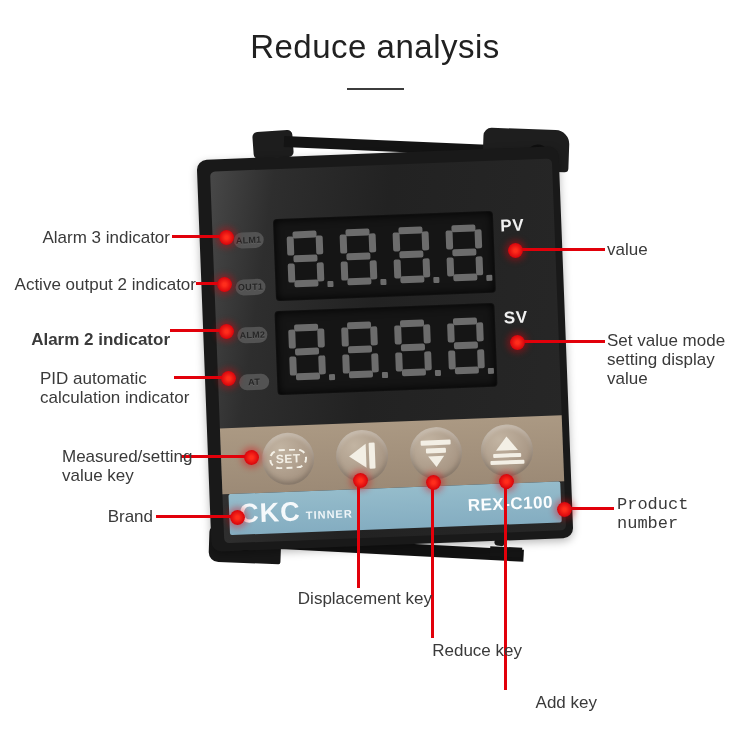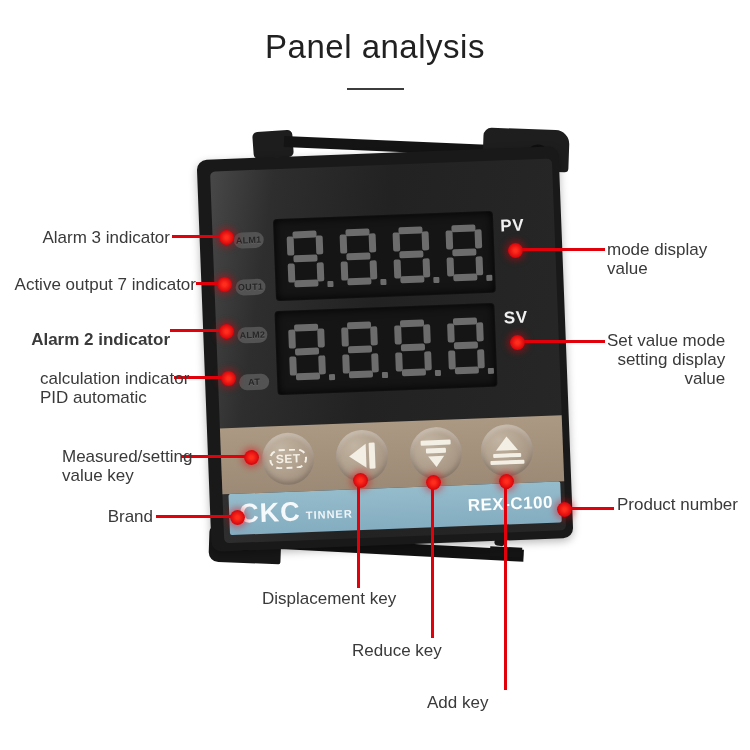--- a/index.html
+++ b/index.html
@@ -101,26 +101,26 @@
   
   .line{position:absolute;background:#e2000a;}
   .hl{height:3px;} .vl{width:3px;}
   .dot{
     position:absolute;width:15px;height:15px;border-radius:50%;
     background:radial-gradient(circle,#ff2d1c 15%,#d3000a 75%);
     box-shadow:0 0 6px 3px rgba(222,0,12,.40);
   }
   .lbl{position:absolute;color:#3a3a3a;font-size:17px;line-height:19px;}
   .lbl span{display:block;}
-  .ta-r{text-align:right;} .ta-c{text-align:left;}
+  .ta-r{text-align:right;} .ta-c{text-align:right;}
 </style>
 </head>
 <body>
 
-<h1 class="page-title">Panel analysis</h1>
+<h1 class="page-title">Reduce analysis</h1>
 <div class="title-underline"></div>
 
 <div class="bracket br-top-clip"></div>
 <div class="bracket br-top-arm"></div>
 <div class="bracket br-top-plate">
   <span class="hole"></span>
 </div>
 <div class="bracket br-bottom-plate">
   <span class="hole"></span>
 </div>
@@ -277,36 +277,35 @@
 <div class="dot" style="left:508px;top:243px;"></div>
 <div class="dot" style="left:510px;top:335px;"></div>
 <div class="dot" style="left:244px;top:450px;"></div>
 <div class="dot" style="left:353px;top:473px;"></div>
 <div class="dot" style="left:426px;top:475px;"></div>
 <div class="dot" style="left:499px;top:474px;"></div>
 <div class="dot" style="left:230px;top:510px;"></div>
 <div class="dot" style="left:557px;top:502px;"></div>
 
 <div class="lbl ta-r" style="left:20px;top:228px;width:150px;">Alarm 3 indicator</div>
-<div class="lbl ta-r" style="left:4px;top:275px;width:192px;">Active output 7 indicator</div>
+<div class="lbl ta-r" style="left:4px;top:275px;width:192px;">Active output 2 indicator</div>
 <div class="lbl ta-r" style="left:18px;top:330px;width:152px;font-weight:bold;">Alarm 2 indicator</div>
 <div class="lbl" style="left:40px;top:369px;">
-  <span>calculation indicator</span>
-    <span>PID automatic</span>
+  <span>PID automatic</span>
+    <span>calculation indicator</span>
 </div>
 <div class="lbl" style="left:62px;top:447px;">
   <span>Measured/setting</span>
     <span>value key</span>
 </div>
 <div class="lbl ta-r" style="left:25px;top:507px;width:128px;">Brand</div>
 <div class="lbl" style="left:607px;top:240px;">
-    <span>mode display</span>
     <span>value</span>
 </div>
-<div class="lbl" style="left:607px;top:331px;text-align:right;">
+<div class="lbl" style="left:607px;top:331px;">
   <span>Set value mode</span>
     <span>setting display</span>
     <span>value</span>
 </div>
-<div class="lbl" style="left:617px;top:495px;">Product number</div>
+<div class="lbl" style="left:617px;top:495px;font-family:Liberation Mono, monospace;">Product number</div>
 <div class="lbl ta-c" style="left:262px;top:589px;width:170px;">Displacement key</div>
 <div class="lbl ta-c" style="left:352px;top:641px;width:170px;">Reduce key</div>
 <div class="lbl ta-c" style="left:427px;top:693px;width:170px;">Add key</div>
 
 </body></html>

